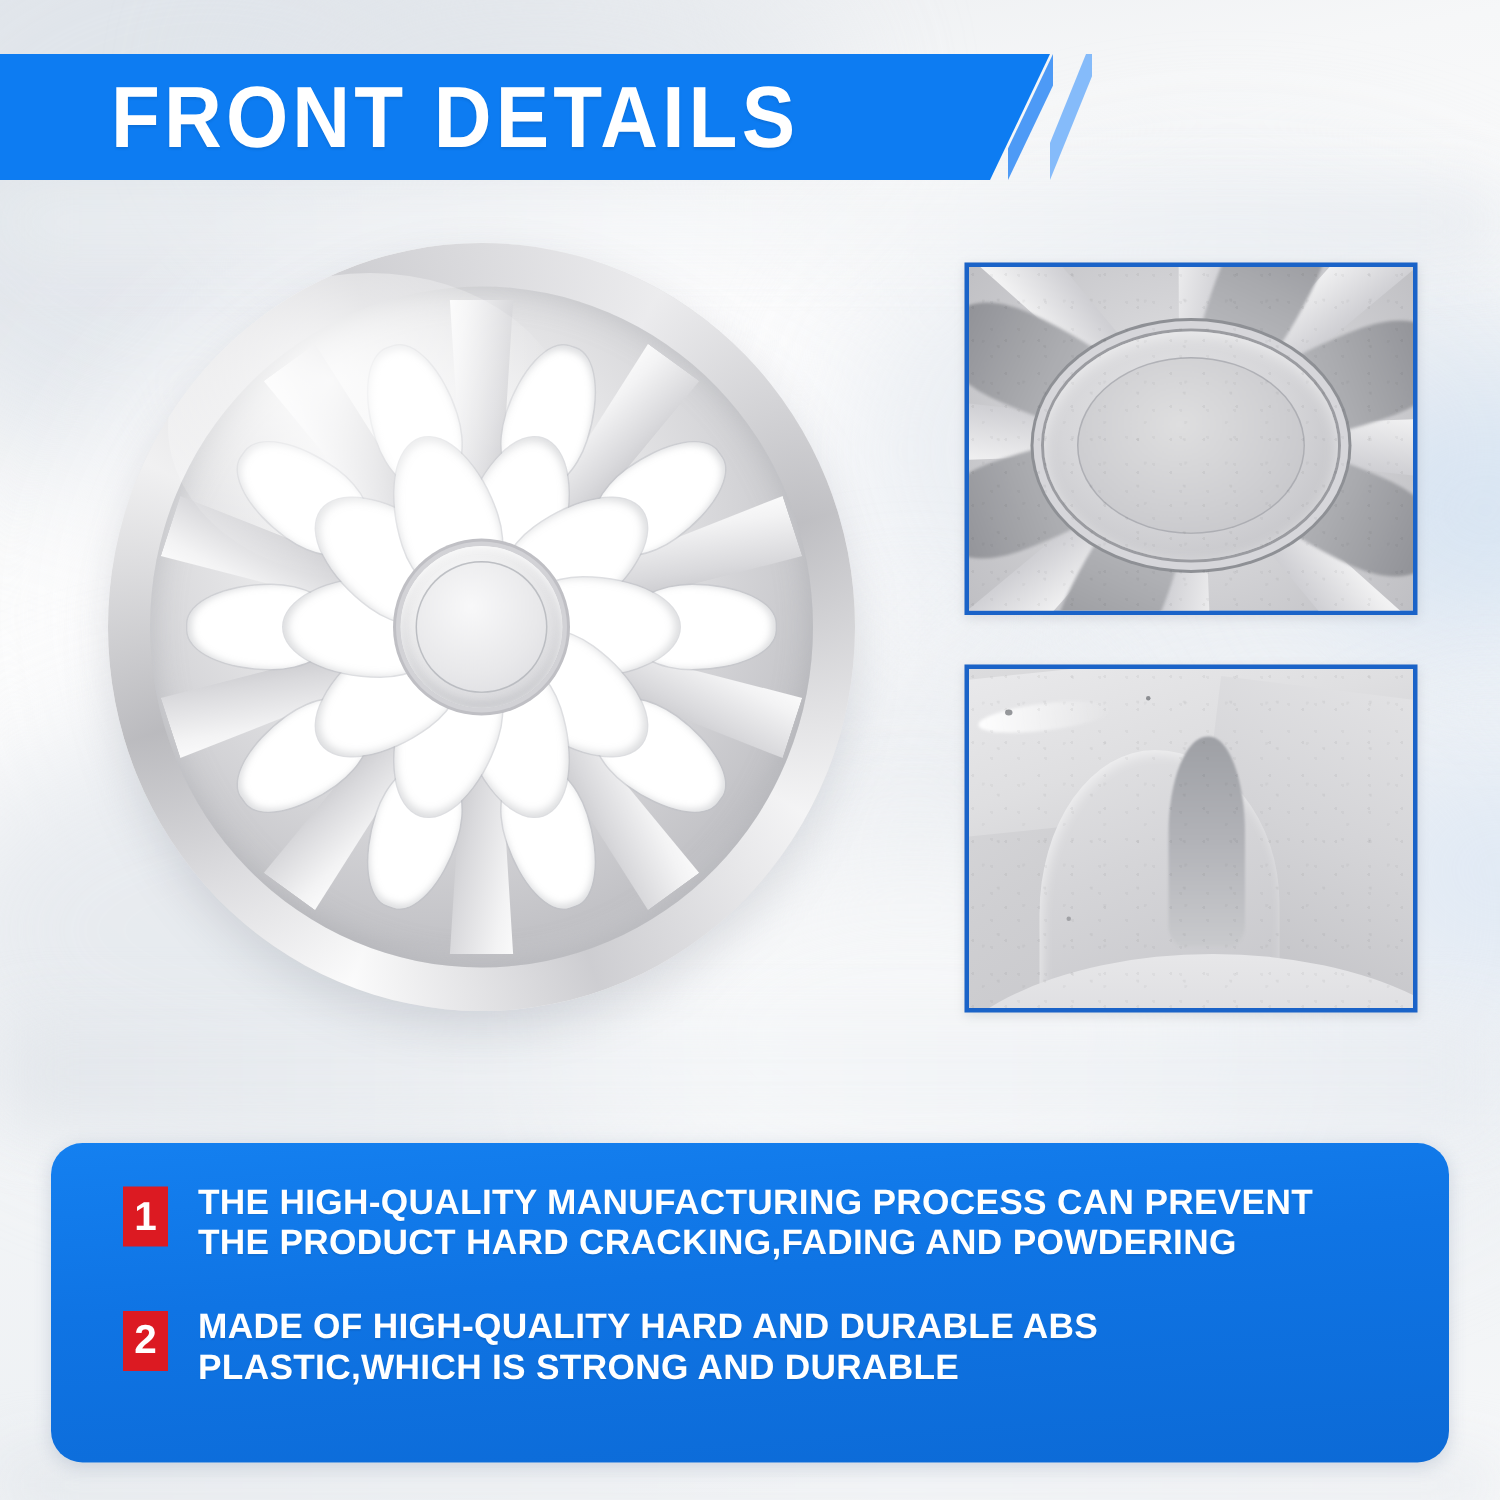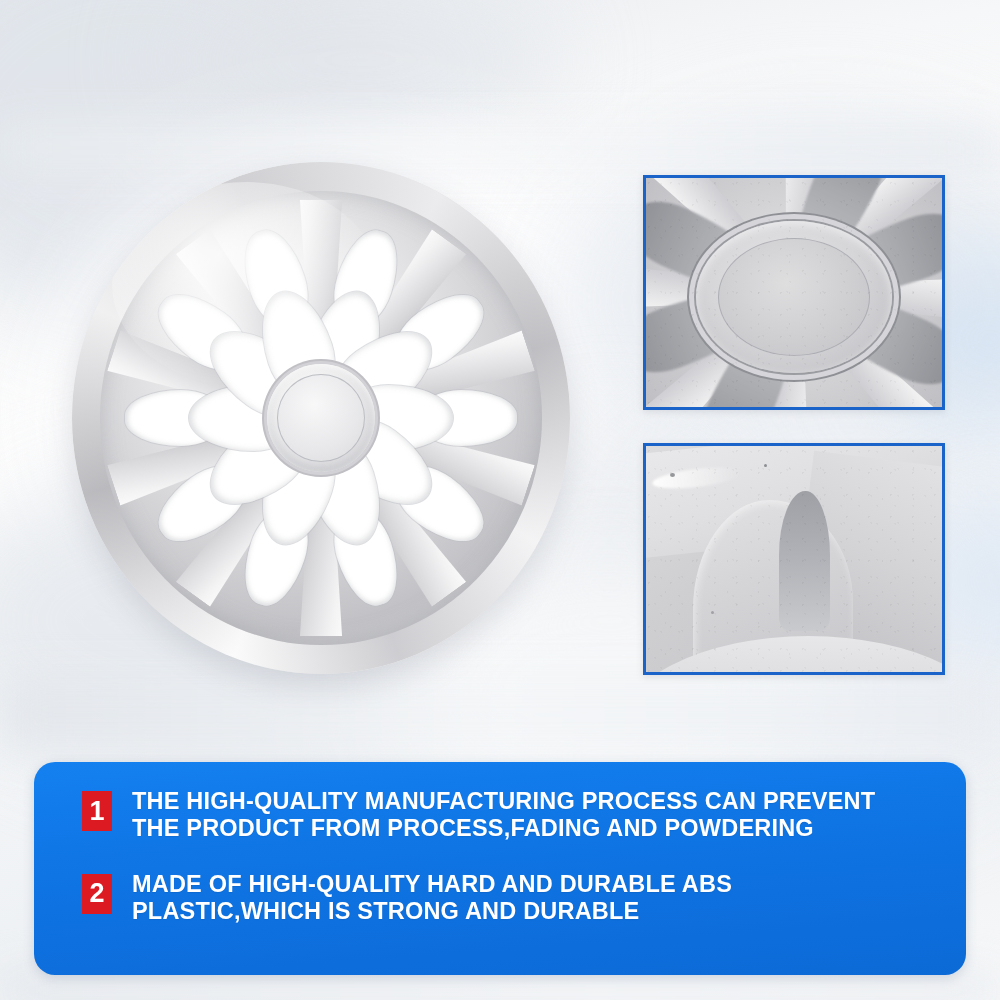--- a/index.html
+++ b/index.html
@@ -385,20 +385,26 @@
     <div class="bg-blob bb5"></div>
     <div class="bg-blob bb9"></div>
     <div class="bg-blob bb8"></div>
     <div class="bg-blob bb6"></div>
     <div class="bg-blob bb7"></div>
     <div class="bg-band band1"></div>
     <div class="bg-band band2"></div>
     <div class="bg-band band3"></div>
   </div>
 
+  <div class="banner-wrap">
+    <div class="banner-main"></div>
+    <div class="banner-stripe stripe-a"></div>
+    <div class="banner-stripe stripe-b"></div>
+    <div class="banner-title">FRONT DETAILS</div>
+  </div>
 
   <div class="hero">
     <div class="wheel">
       <div class="rim-lip"></div>
       <div class="rim-inner-shade"></div>
 
       <div class="spokes">
         <div class="spoke" style="transform:rotate(0deg)"></div>
         <div class="spoke" style="transform:rotate(36deg)"></div>
         <div class="spoke" style="transform:rotate(72deg)"></div>
@@ -482,21 +488,21 @@
       <div class="me-speck sp2"></div>
       <div class="me-speck sp3"></div>
       <div class="mc-grain"></div>
     </div>
   </div>
 
   <div class="features">
 
     <div class="feature-row">
       <div class="badge">1</div>
-      <div class="feature-text">THE HIGH-QUALITY MANUFACTURING PROCESS CAN PREVENT THE PRODUCT FROM PROCESS,FADING AND POWDERING</div>
+      <div class="feature-text">THE HIGH-QUALITY MANUFACTURING PROCESS CAN PREVENT THE PRODUCT HARD CRACKING,FADING AND POWDERING</div>
     </div>
 
     <div class="feature-row">
       <div class="badge">2</div>
       <div class="feature-text">MADE OF HIGH-QUALITY HARD AND DURABLE ABS PLASTIC,WHICH IS STRONG AND DURABLE</div>
     </div>
 
   </div>
 
 </div>

